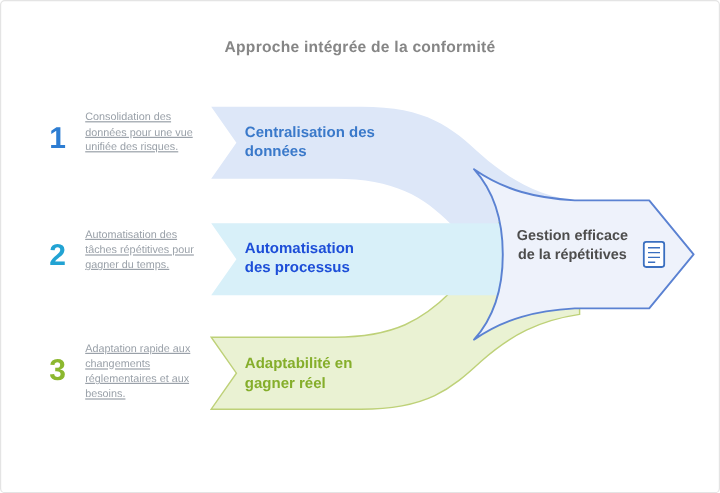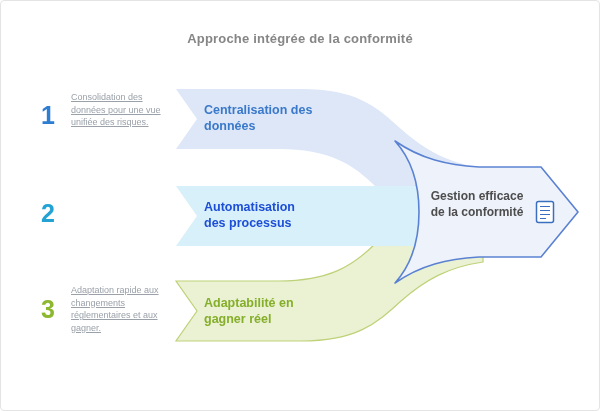--- a/index.html
+++ b/index.html
@@ -53,27 +53,28 @@
     <path fill="#eef2fb" stroke="#5b82d2" stroke-width="1.6" stroke-linejoin="round" d="M394,140 C420,158 446,164 478,166 L540,166 L577,211 L540,256 L478,256
              C446,258 420,264 394,282 C412,262 418,238 418,211
              C418,184 412,160 394,140 Z"></path>
   </svg>
 
   <div class="num num1">1</div>
   <div class="desc desc1">Consolidation des données pour une vue unifiée des risques.</div>
   <div class="band-label band-label1">Centralisation des données</div>
 
   <div class="num num2">2</div>
+  <div class="desc desc2">Automatisation des tâches répétitives pour gagner du temps.</div>
   <div class="band-label band-label2">Automatisation des processus</div>
 
   <div class="num num3">3</div>
-  <div class="desc desc3">Adaptation rapide aux changements réglementaires et aux gagner.</div>
+  <div class="desc desc3">Adaptation rapide aux changements réglementaires et aux besoins.</div>
   <div class="band-label band-label3">Adaptabilité en gagner réel</div>
 
-  <div class="result-label">Gestion efficace de la conformité</div>
+  <div class="result-label">Gestion efficace de la répétitives</div>
   <svg class="doc-icon" width="20" height="24" viewBox="0 0 20 24" aria-hidden="true">
     <rect x="1.5" y="1.5" width="17" height="21" rx="2" fill="#ffffff" stroke="#3a6fc0" stroke-width="1.5"></rect>
     <line x1="5" y1="6.5" x2="15" y2="6.5" stroke="#3a6fc0" stroke-width="1.2"></line>
     <line x1="5" y1="10.5" x2="15" y2="10.5" stroke="#3a6fc0" stroke-width="1.2"></line>
     <line x1="5" y1="14.5" x2="15" y2="14.5" stroke="#3a6fc0" stroke-width="1.2"></line>
     <line x1="5" y1="18.5" x2="11" y2="18.5" stroke="#3a6fc0" stroke-width="1.2"></line>
   </svg>
 
 </div>
 

